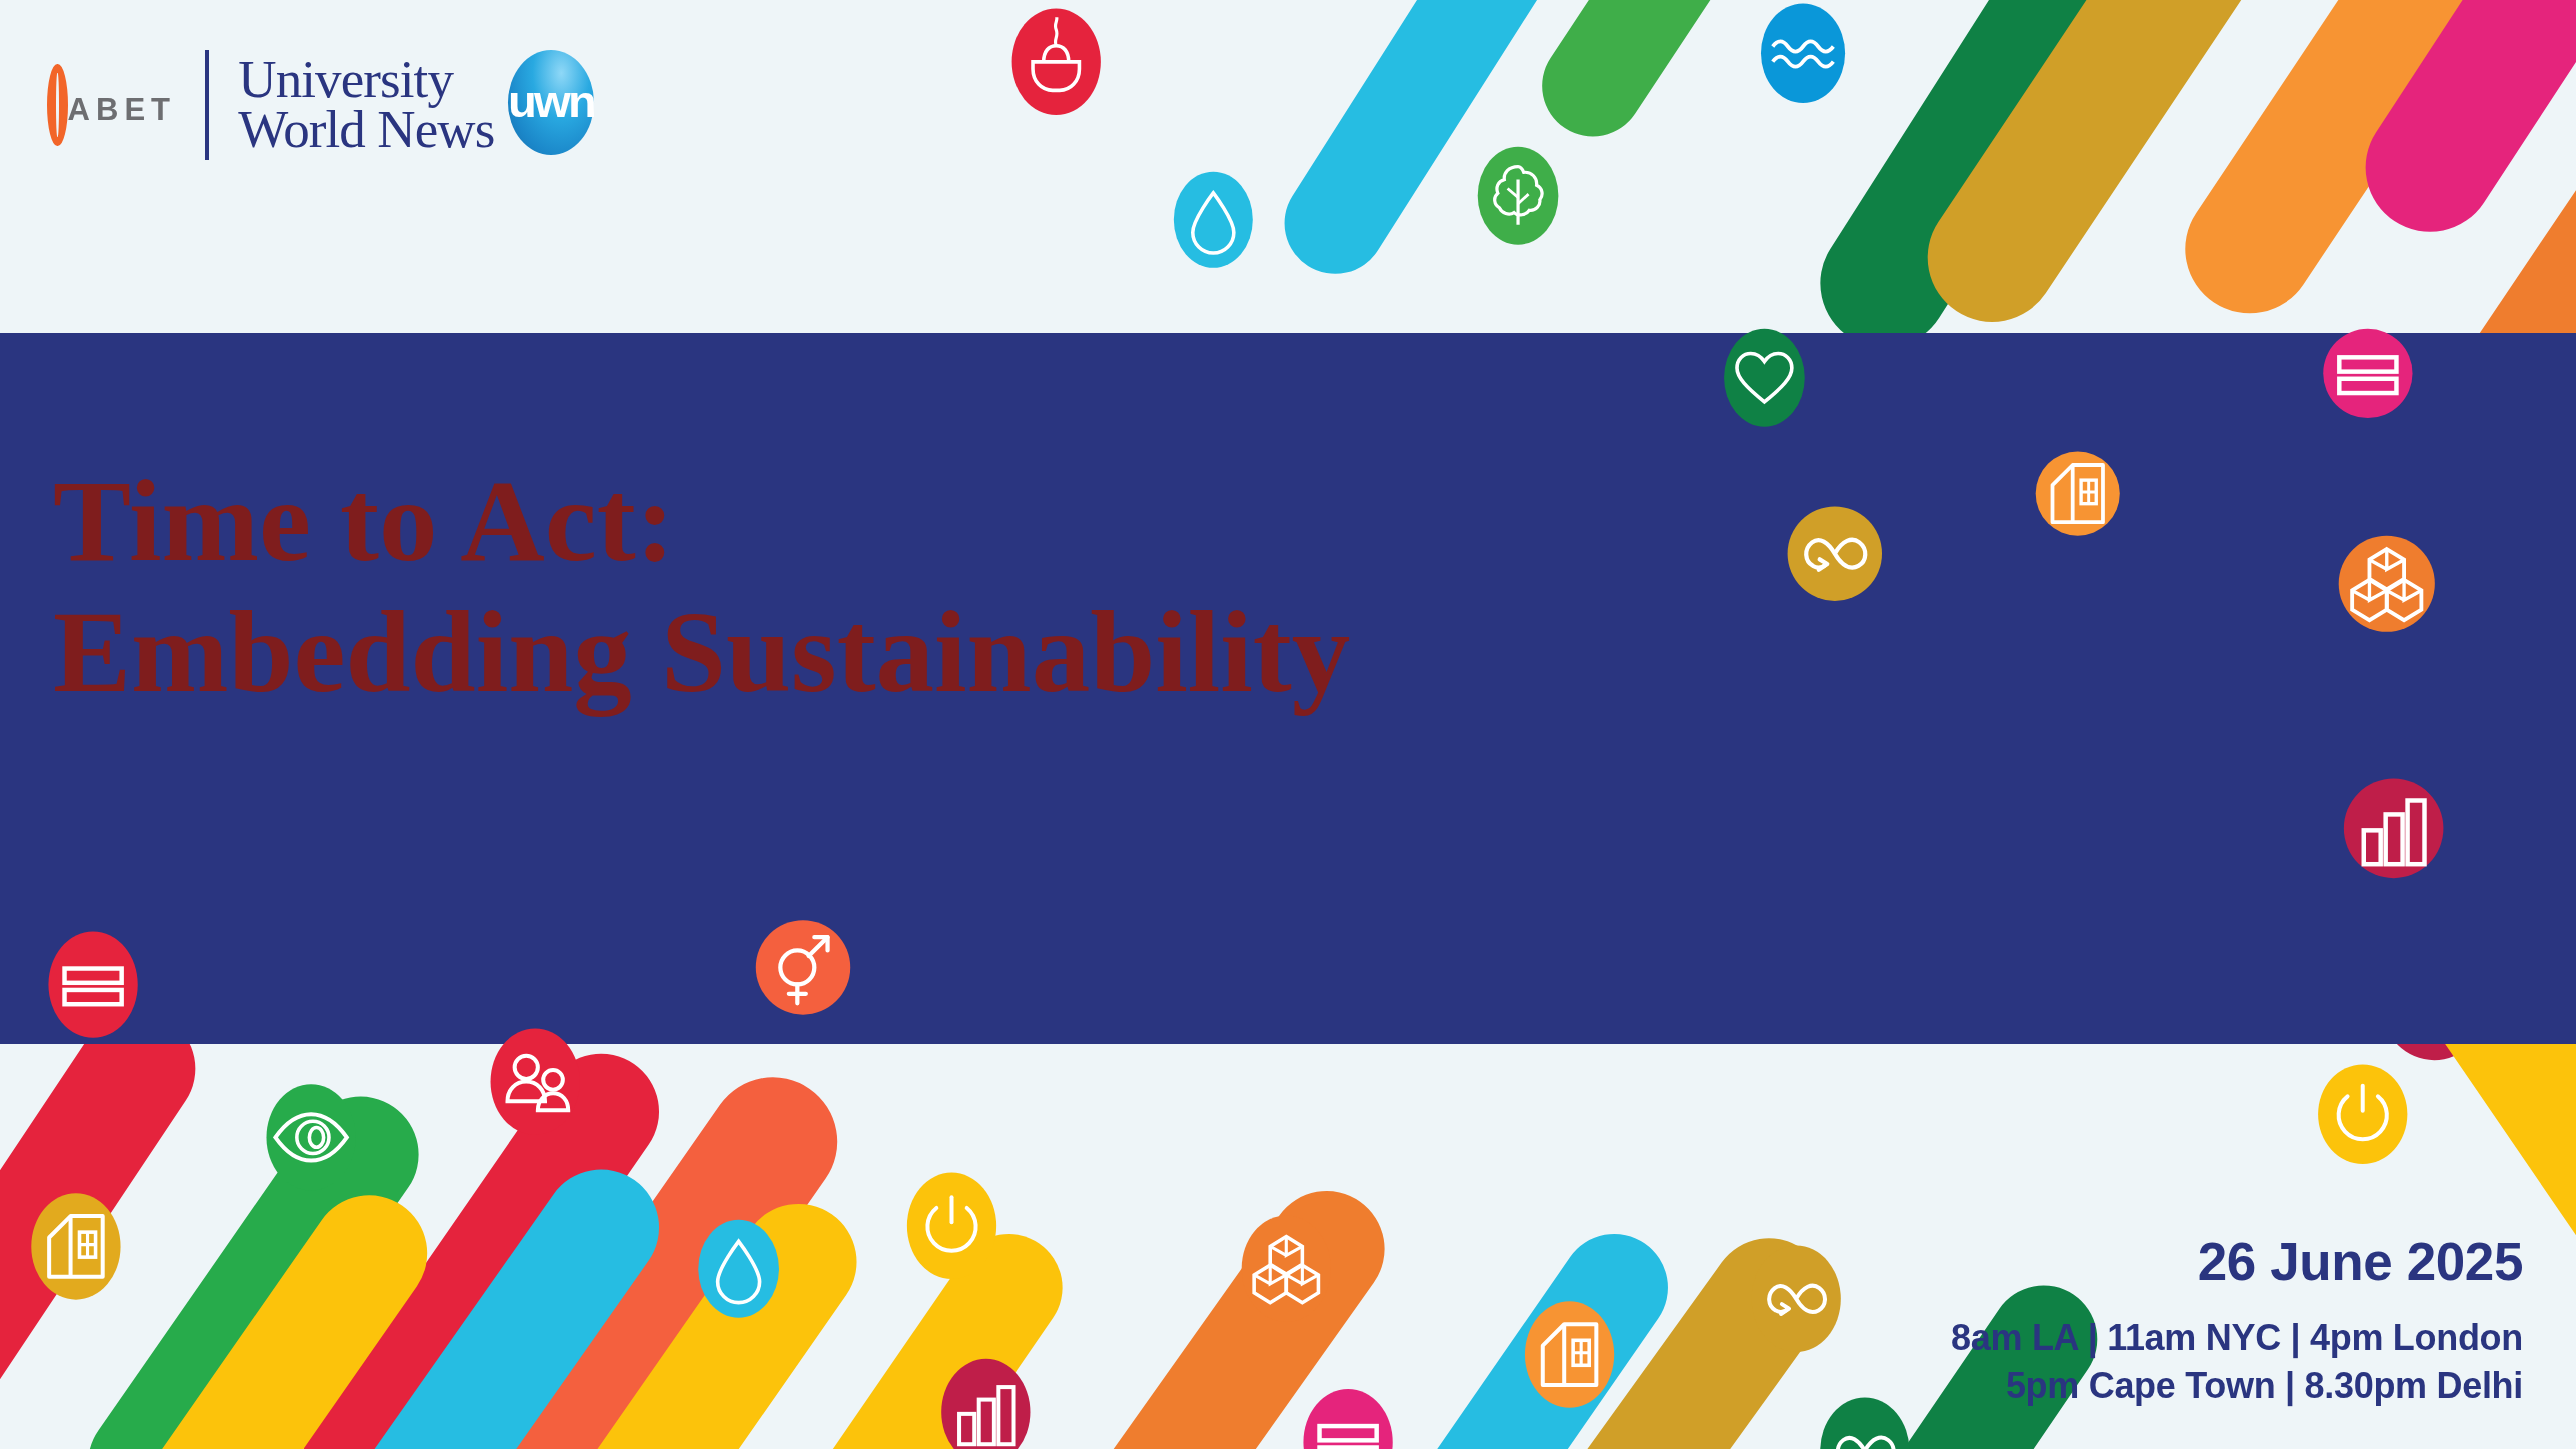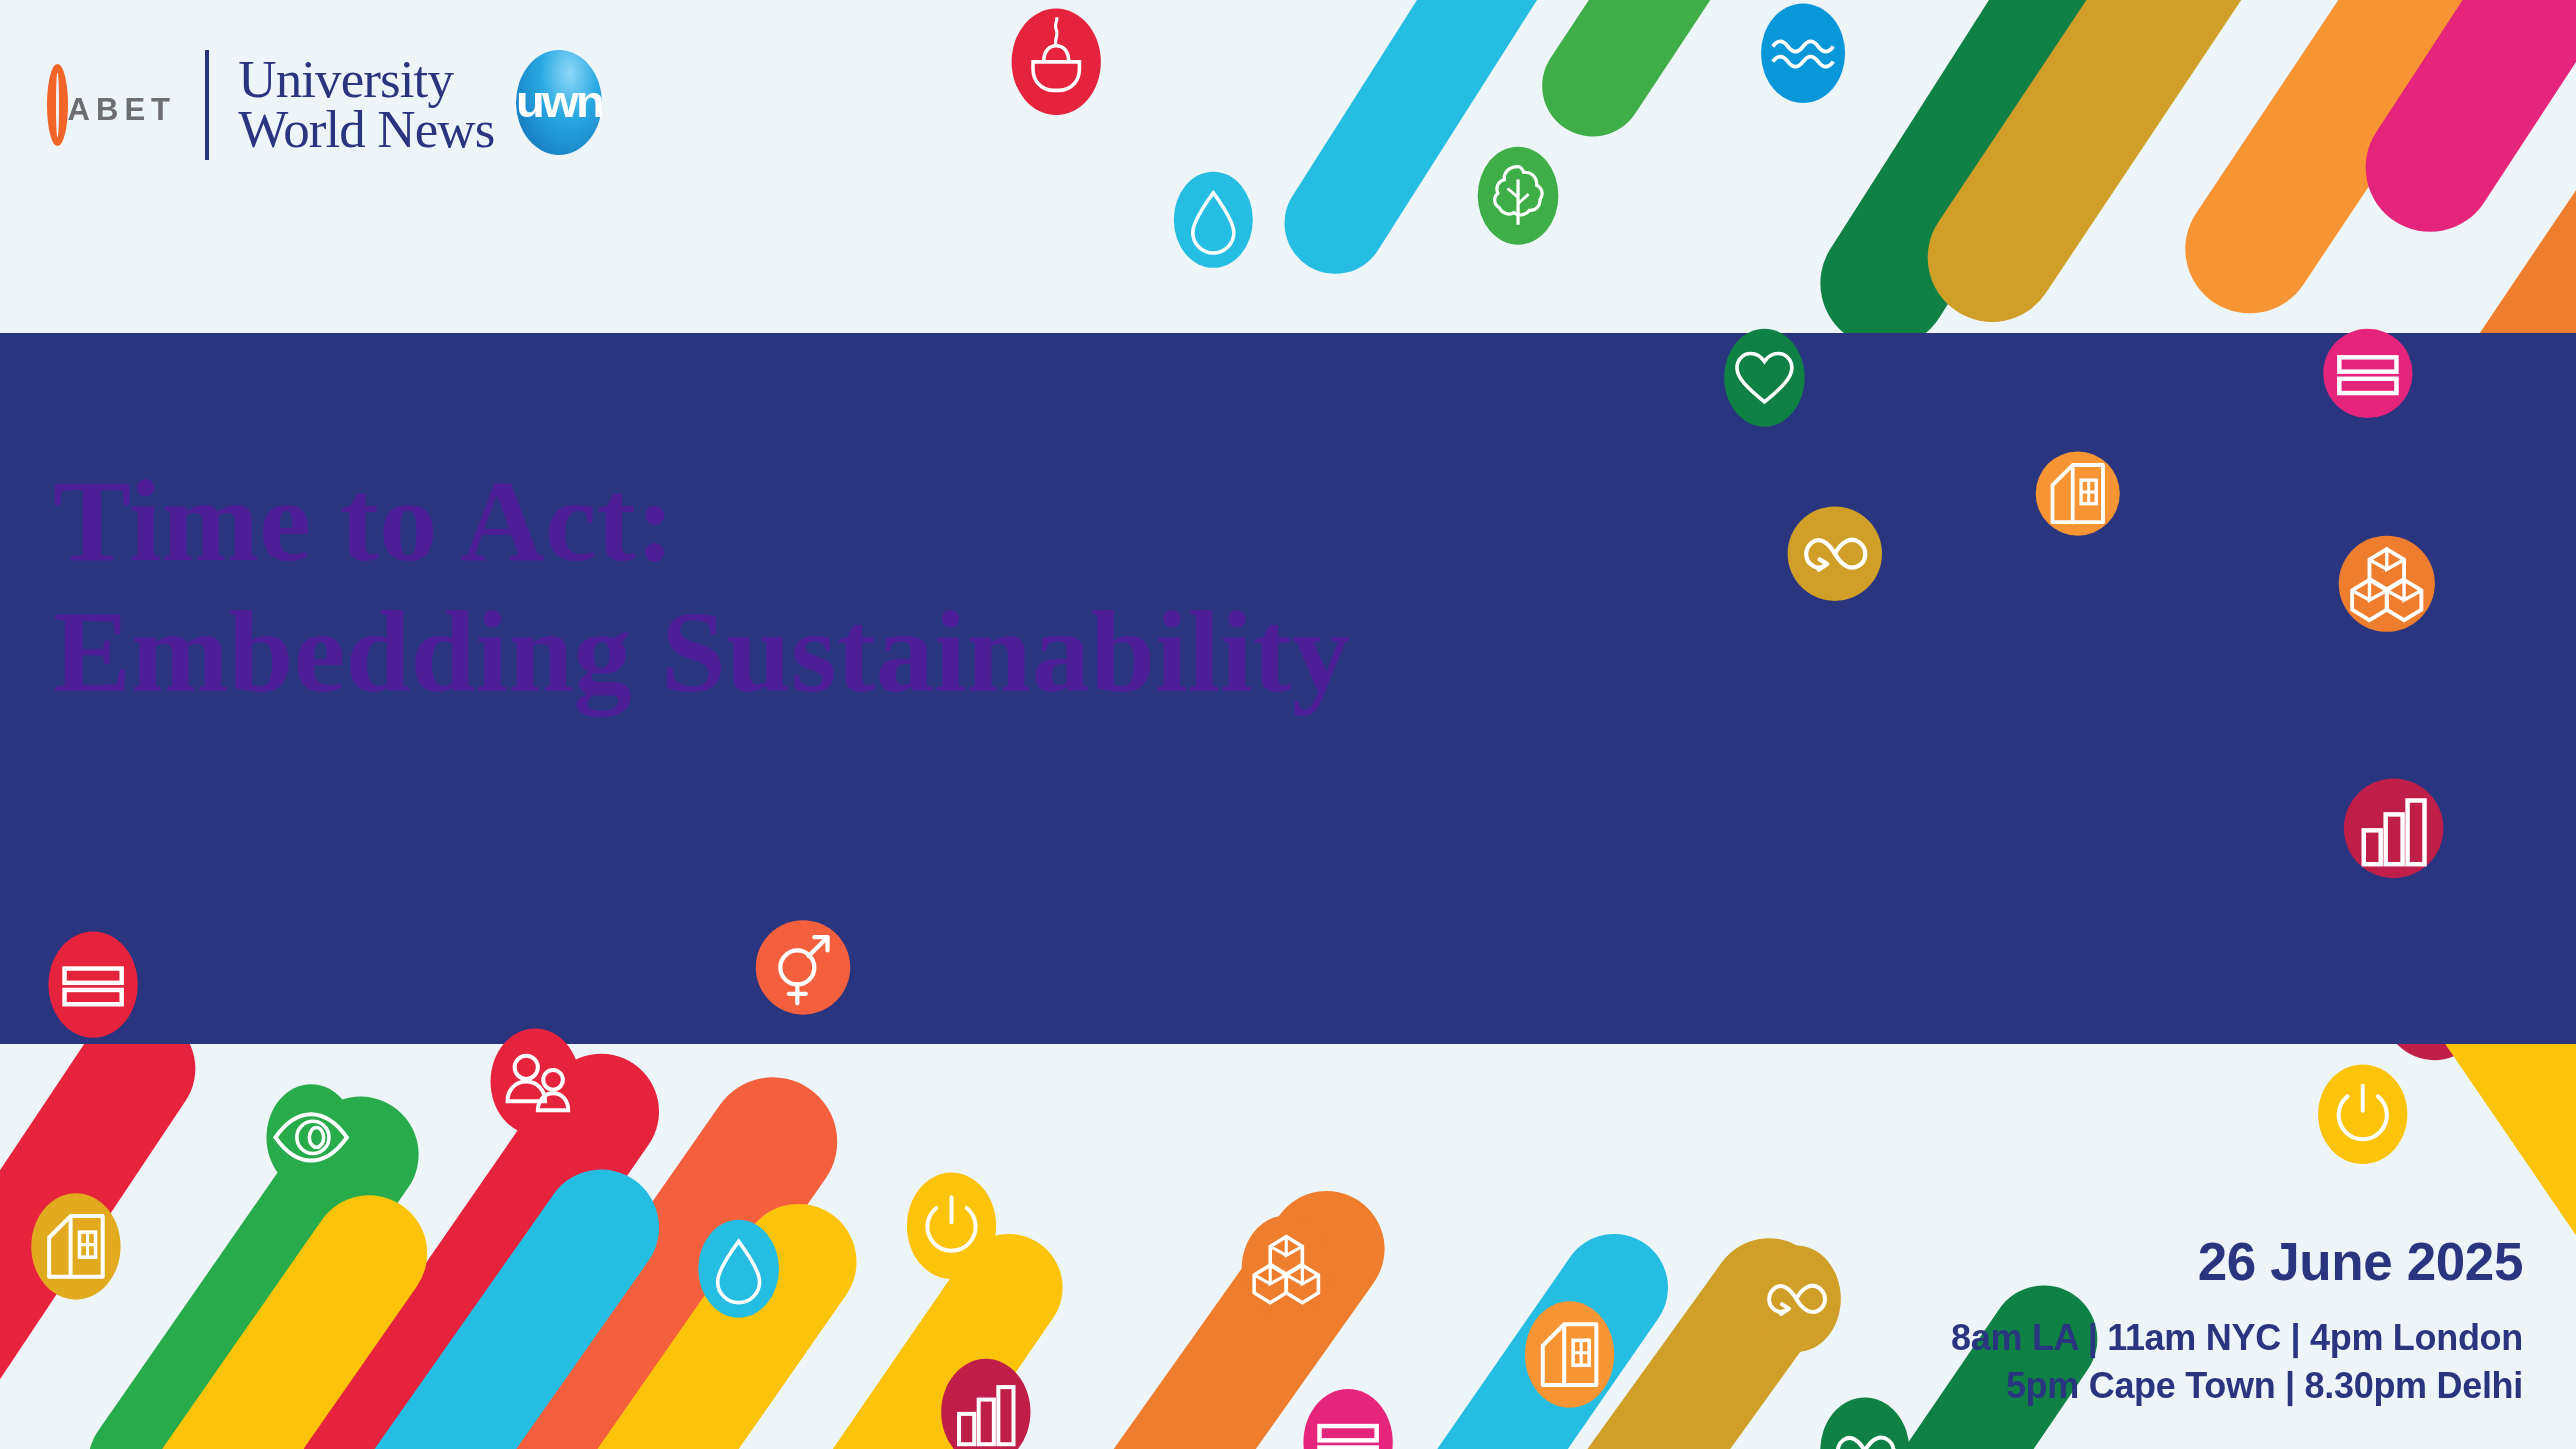--- a/index.html
+++ b/index.html
@@ -29,34 +29,34 @@
   .abet-word{
     margin-top:10.3px;font-size:31px;font-weight:bold;letter-spacing:6px;
     color:#6d6e71;font-family:"Liberation Sans", sans-serif;
   }
   .divider{width:4.3px;height:110px;background:#2a3580;margin:0 29px;}
   .uwn-word{
     color:#2a3580;font-family:"Liberation Serif", serif;font-weight:normal;
     font-size:53px;line-height:0.94;letter-spacing:-0.9px;
   }
   .uwn-mark{
-    position:relative;width:86px;height:105px;margin-left:22px;margin-top:-5.2px;
+    position:relative;width:86px;height:105px;margin-left:14px;margin-top:-5.2px;
     border-radius:50%/50%;
     background:radial-gradient(ellipse at 62% 22%, #8fd8f7 0%, #29a9e1 38%, #1b87c9 72%, #176ba8 100%);
     display:flex;align-items:center;justify-content:center;
   }
   .uwn-mark span{
     color:#fff;font-family:"Liberation Sans", sans-serif;font-weight:bold;font-size:45px;
     letter-spacing:-2.6px;transform:scaleX(1.05);
   }
 
   
   .headline{
     position:absolute;left:53px;top:455px;width:1760px;
-    color:#4c1d95;
+    color:#7f1d1d;
     font-family:"Liberation Serif", serif;
     font-weight:bold;
     font-size:117px;
     line-height:1.12;
     letter-spacing:0px;
   }
   .headline .l{display:block;white-space:nowrap;}
 
   
   .date-block{position:absolute;right:53px;bottom:38px;text-align:right;width:592px;}

